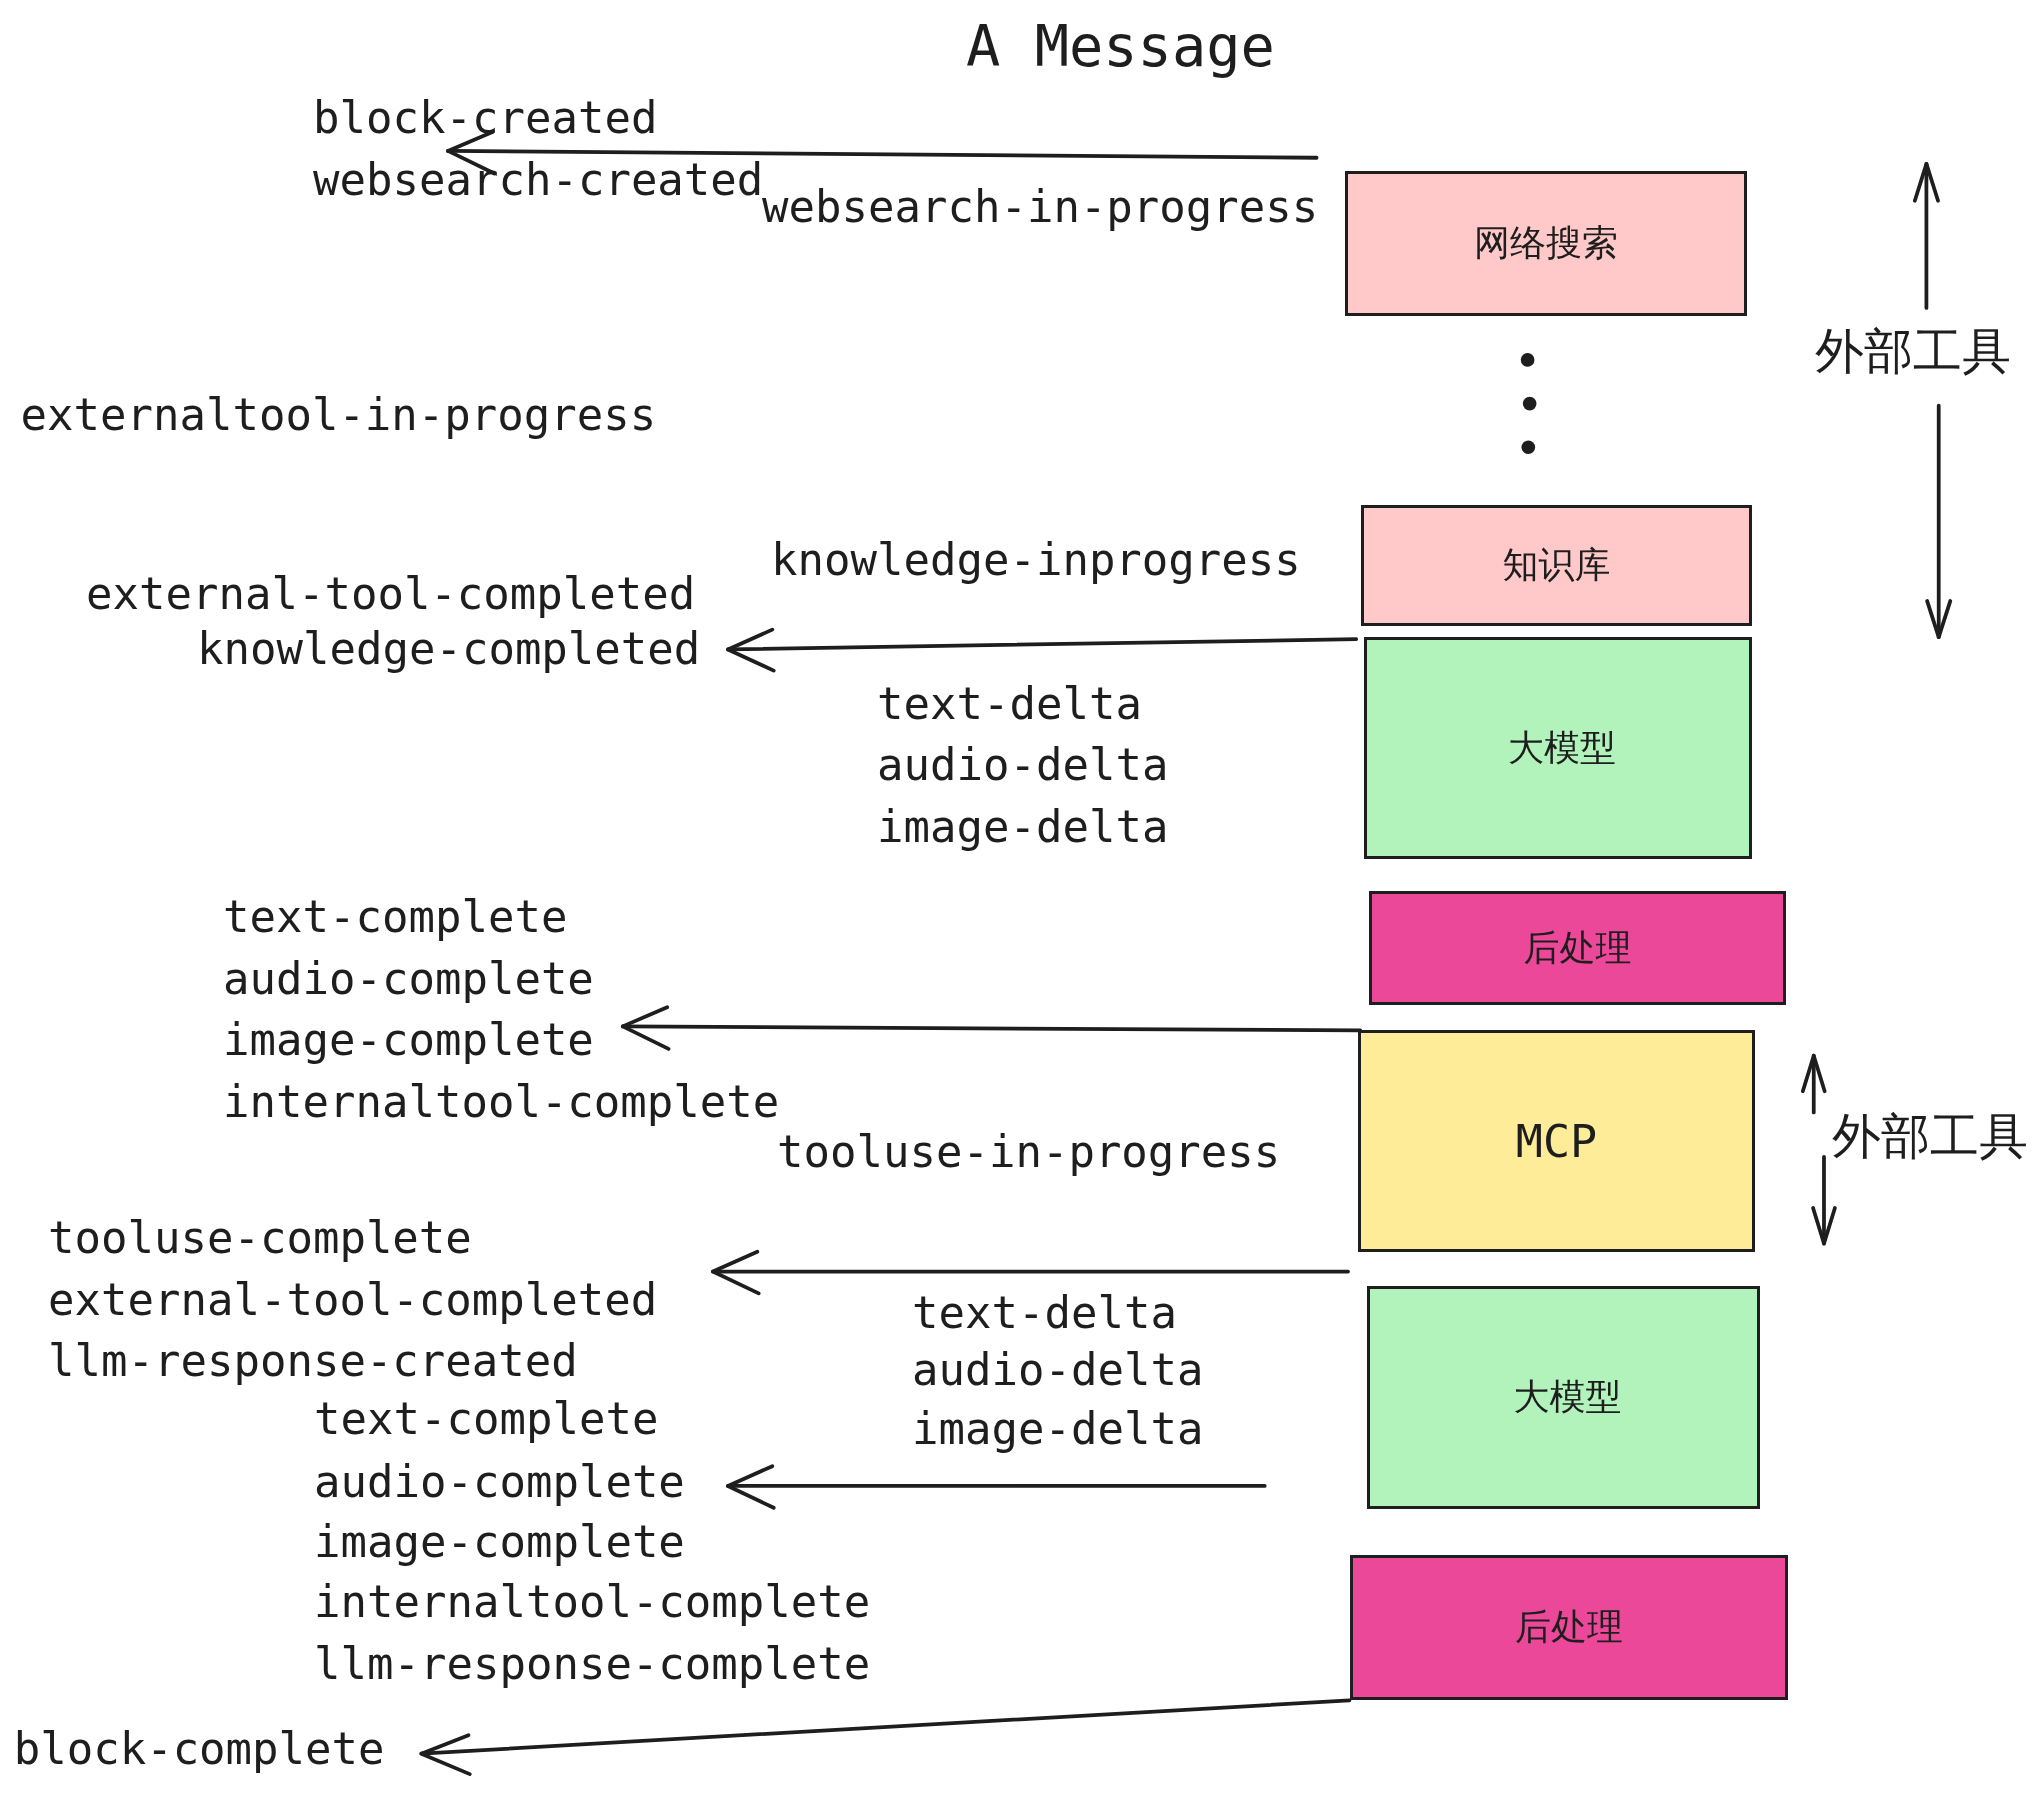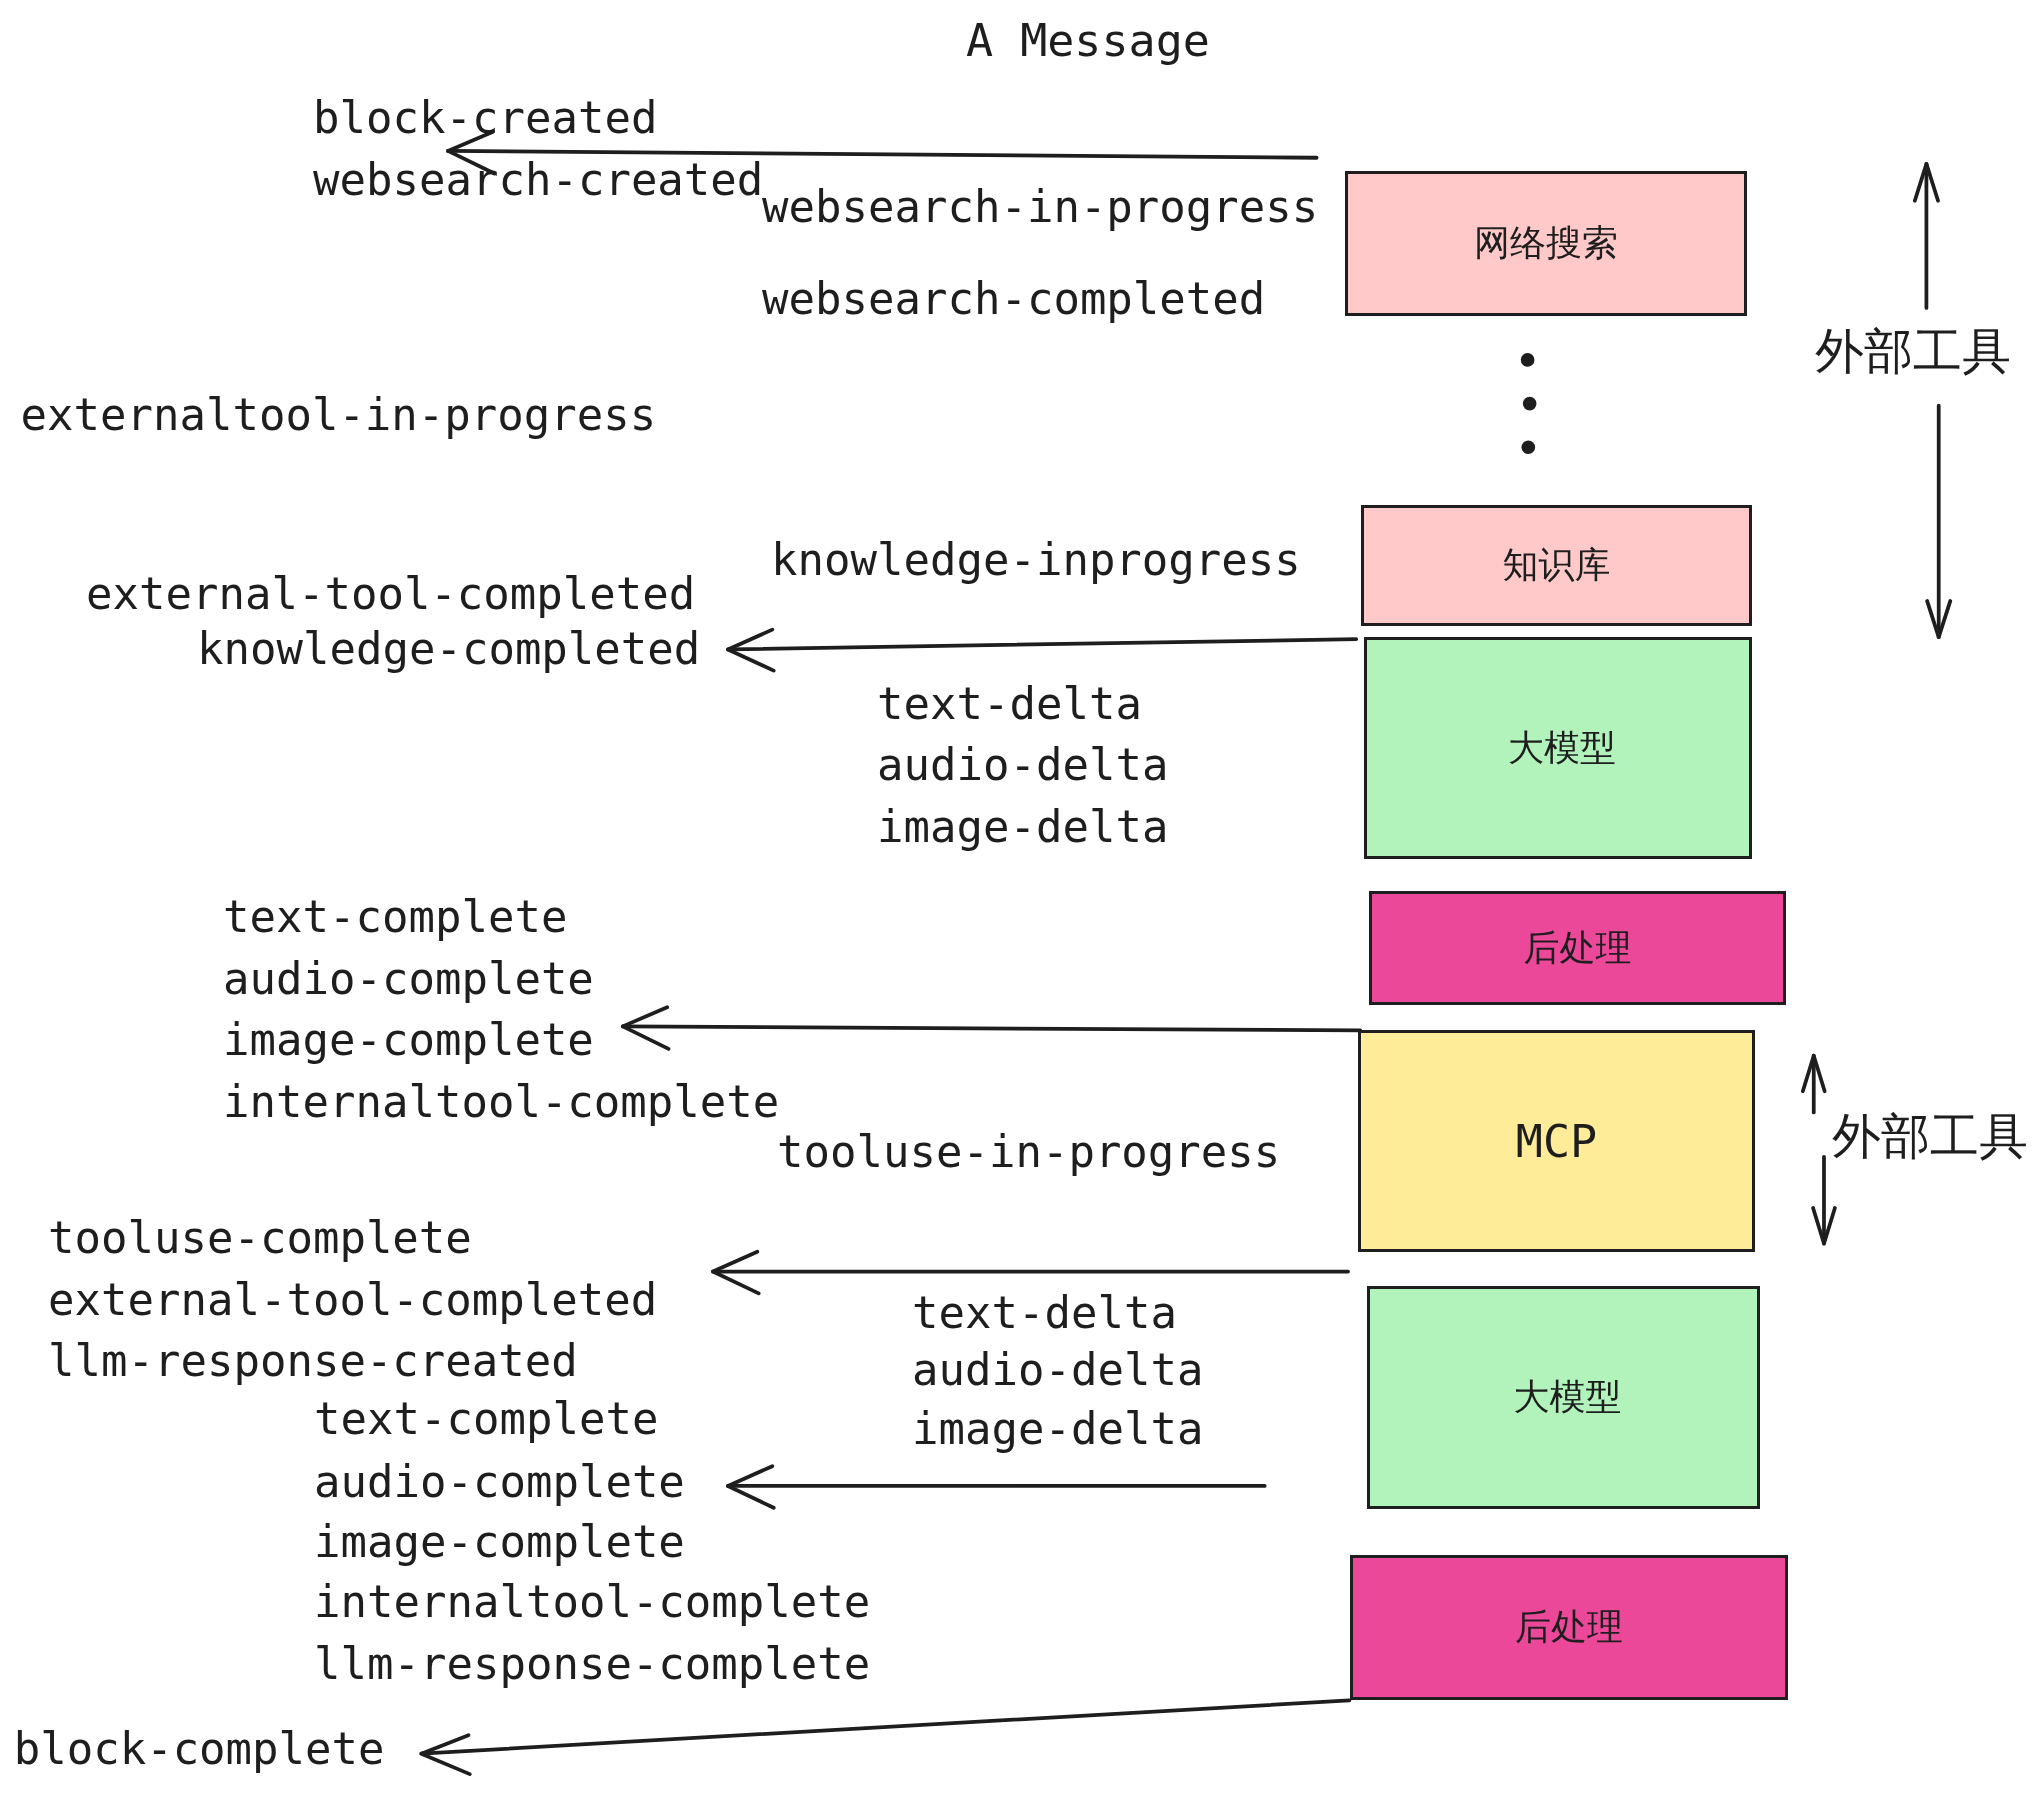--- a/index.html
+++ b/index.html
@@ -6,21 +6,21 @@
   .canvas{
     position:relative;
     width:2035px;height:1796px;
     background:#ffffff;
     font-family:"DejaVu Sans Mono", monospace;
     color:#1e1e1e;
     overflow:hidden;
   }
   .title{
     position:absolute;
-    font-size:45px;line-height:1;
+    font-size:57px;line-height:1;
     white-space:nowrap;
     color:#1e1e1e;
   }
   .ev{
     position:absolute;
     font-size:44px;line-height:1;
     white-space:nowrap;
     color:#1e1e1e;
   }
   .box{
@@ -98,21 +98,20 @@
       <circle cx="2240" cy="591" r="10"></circle>
       <circle cx="2238" cy="655" r="10"></circle>
     </g>
   </svg>
 
   <div class="title" style="left:966px;top:18.4px;">A Message</div>
 
   <div class="ev" style="left:313px;top:96px;">block-created</div>
   <div class="ev" style="left:313px;top:158px;">websearch-created</div>
   <div class="ev" style="left:762px;top:185px;">websearch-in-progress</div>
-  <div class="ev" style="left:762px;top:277px;">websearch-completed</div>
   <div class="ev" style="left:20.5px;top:393px;">externaltool-in-progress</div>
   <div class="ev" style="left:771px;top:538px;">knowledge-inprogress</div>
   <div class="ev" style="left:86px;top:572px;">external-tool-completed</div>
   <div class="ev" style="left:197px;top:627px;">knowledge-completed</div>
   <div class="ev" style="left:877px;top:682px;">text-delta</div>
   <div class="ev" style="left:877px;top:743px;">audio-delta</div>
   <div class="ev" style="left:877px;top:805px;">image-delta</div>
   <div class="ev" style="left:223px;top:895px;">text-complete</div>
   <div class="ev" style="left:223px;top:957px;">audio-complete</div>
   <div class="ev" style="left:223px;top:1018px;">image-complete</div>

